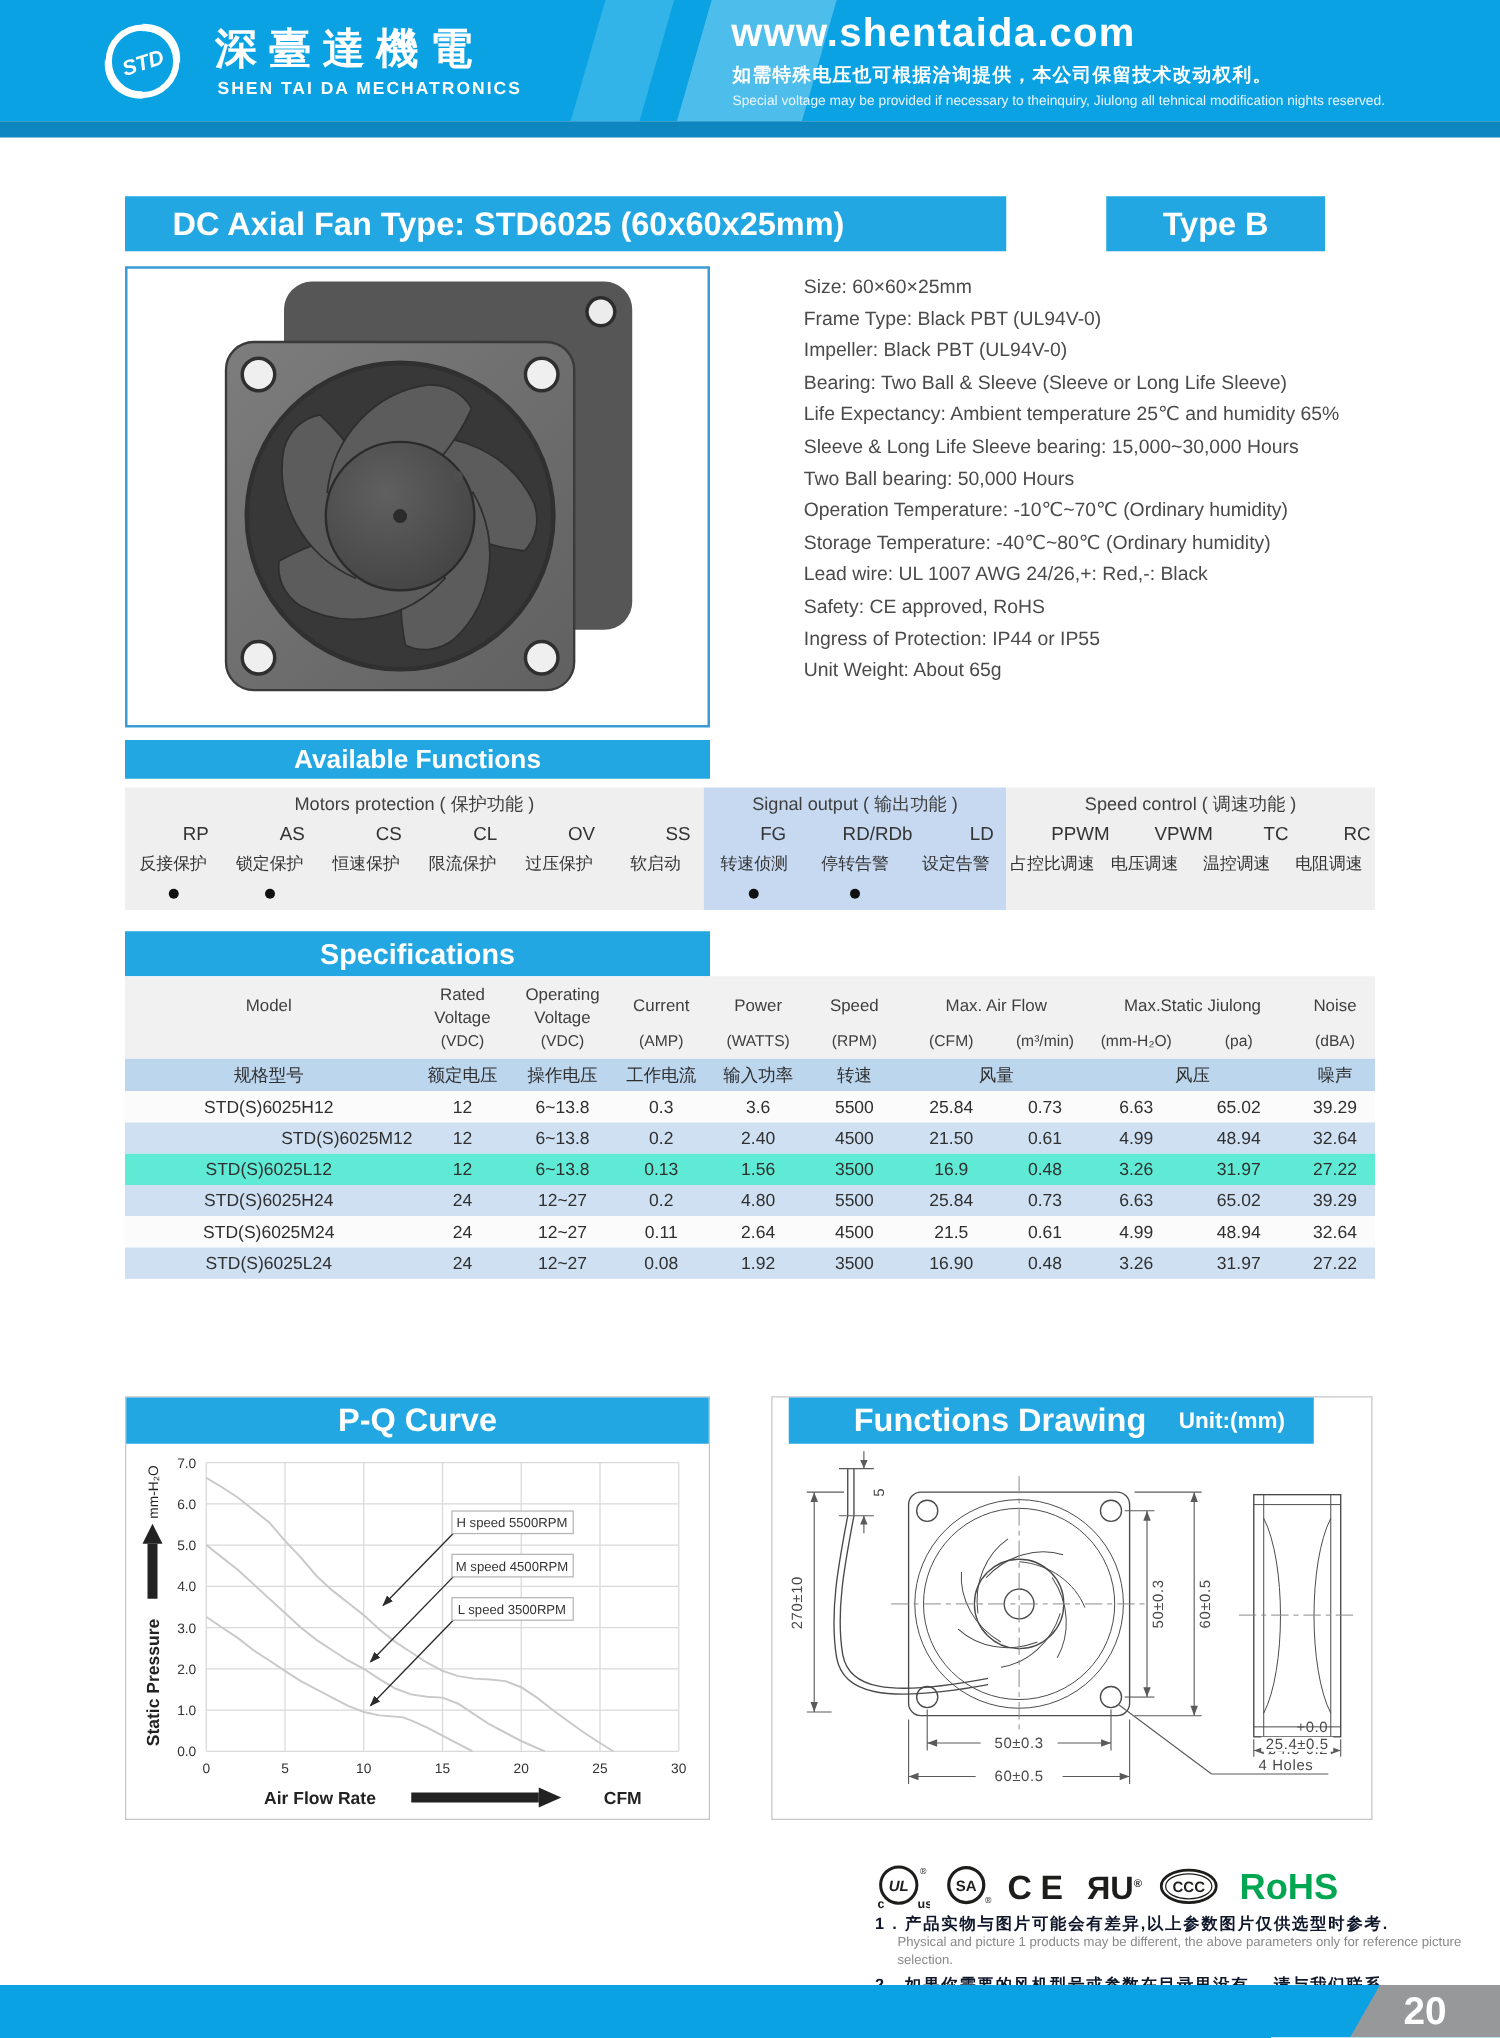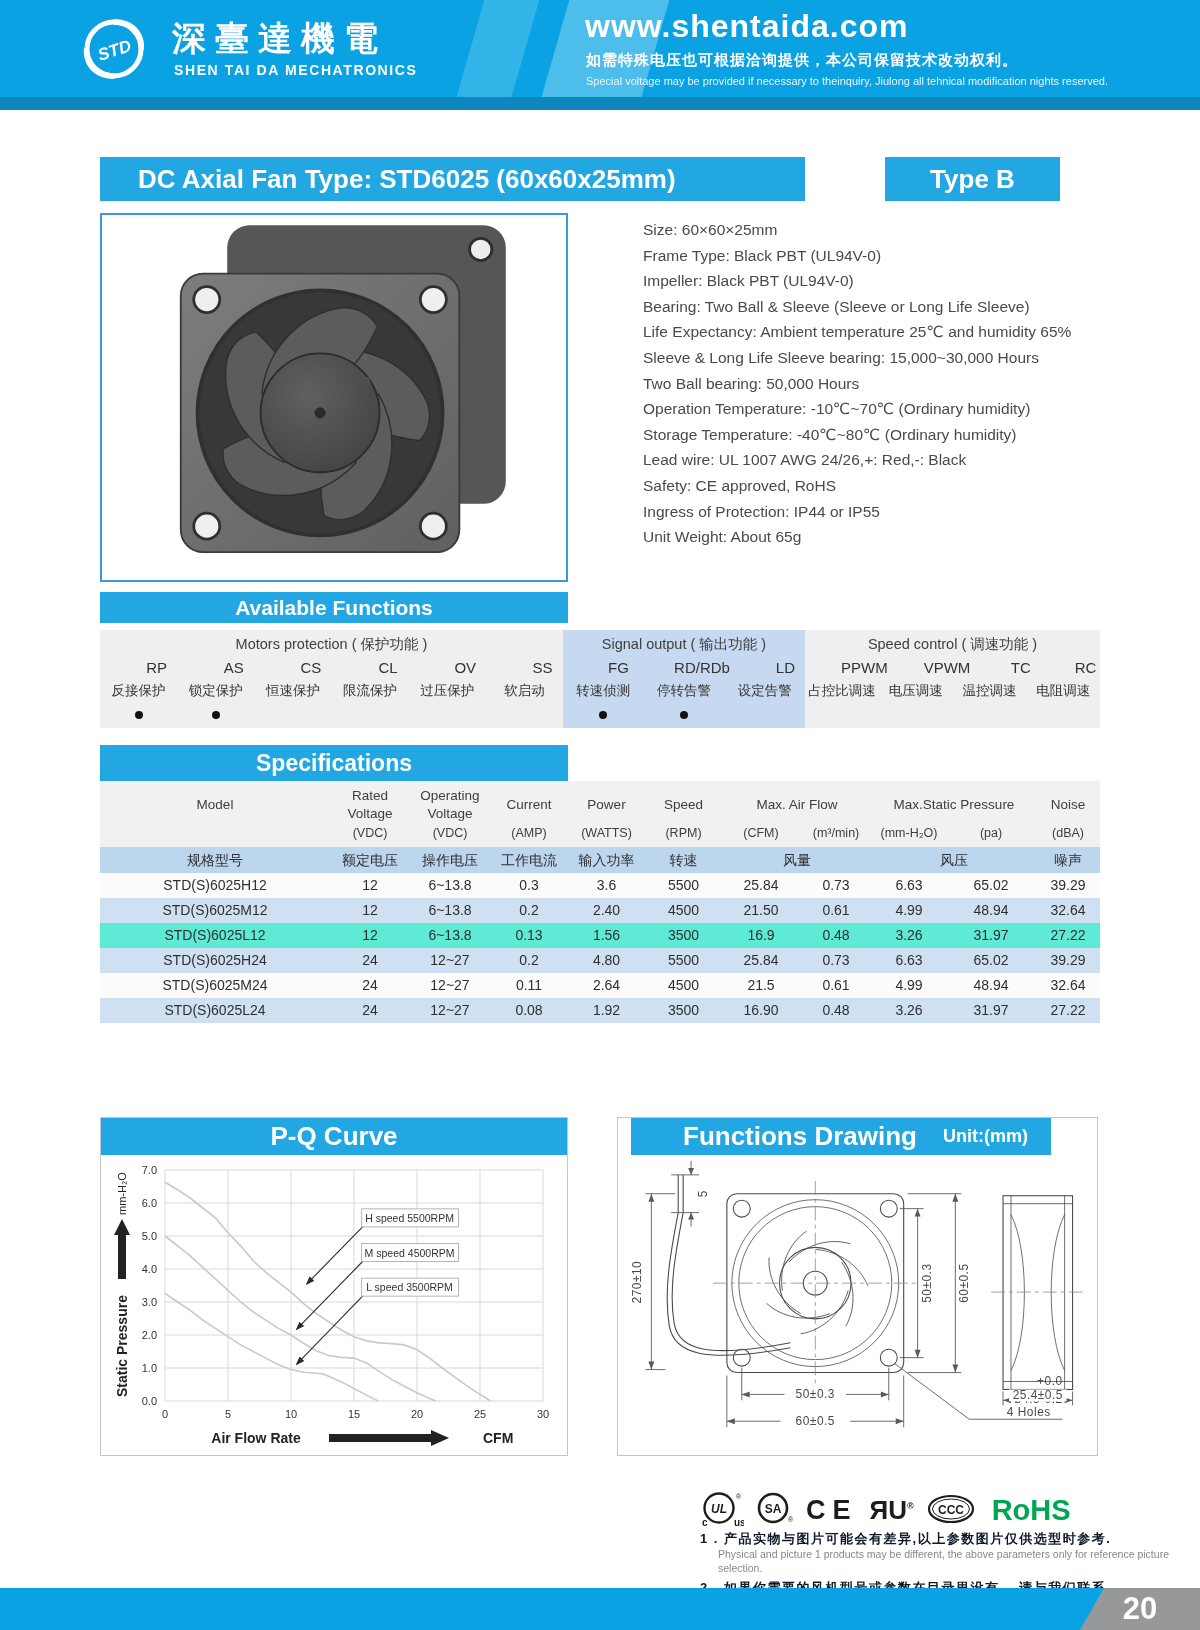--- a/index.html
+++ b/index.html
@@ -276,21 +276,21 @@
         </div>
       </div>
       <div class="sp-group" style="width: 150px;">
         <div class="sp-title">Max. Air Flow</div>
         <div class="sp-units">
           <div class="sp-unit" style="width: 78px;">(CFM)</div>
           <div class="sp-unit" style="width: 72px;">(m³/min)</div>
         </div>
       </div>
       <div class="sp-group" style="width: 164px;">
-        <div class="sp-title">Max.Static Pressure</div>
+        <div class="sp-title">Max.Static Jiulong</div>
         <div class="sp-units">
           <div class="sp-unit" style="width: 74px;">(mm-H₂O)</div>
           <div class="sp-unit" style="width: 90px;">(pa)</div>
         </div>
       </div>
       <div class="sp-group" style="width: 64px;">
         <div class="sp-title">Noise</div>
         <div class="sp-units">
           <div class="sp-unit" style="width: 64px;">(dBA)</div>
         </div>
@@ -314,21 +314,21 @@
       <div class="sp-cell" style="width: 78px;">0.3</div>
       <div class="sp-cell" style="width: 77px;">3.6</div>
       <div class="sp-cell" style="width: 77px;">5500</div>
       <div class="sp-cell" style="width: 78px;">25.84</div>
       <div class="sp-cell" style="width: 72px;">0.73</div>
       <div class="sp-cell" style="width: 74px;">6.63</div>
       <div class="sp-cell" style="width: 90px;">65.02</div>
       <div class="sp-cell" style="width: 64px;">39.29</div>
     </div>
     <div class="sp-row" style="background: rgb(207, 224, 243);">
-      <div class="sp-cell" style="width: 230px;">STD(S)6025M12</div>
+      <div class="sp-cell" style="width: 230px; text-align: right;">STD(S)6025M12</div>
       <div class="sp-cell" style="width: 80px;">12</div>
       <div class="sp-cell" style="width: 80px;">6~13.8</div>
       <div class="sp-cell" style="width: 78px;">0.2</div>
       <div class="sp-cell" style="width: 77px;">2.40</div>
       <div class="sp-cell" style="width: 77px;">4500</div>
       <div class="sp-cell" style="width: 78px;">21.50</div>
       <div class="sp-cell" style="width: 72px;">0.61</div>
       <div class="sp-cell" style="width: 74px;">4.99</div>
       <div class="sp-cell" style="width: 90px;">48.94</div>
       <div class="sp-cell" style="width: 64px;">32.64</div>

